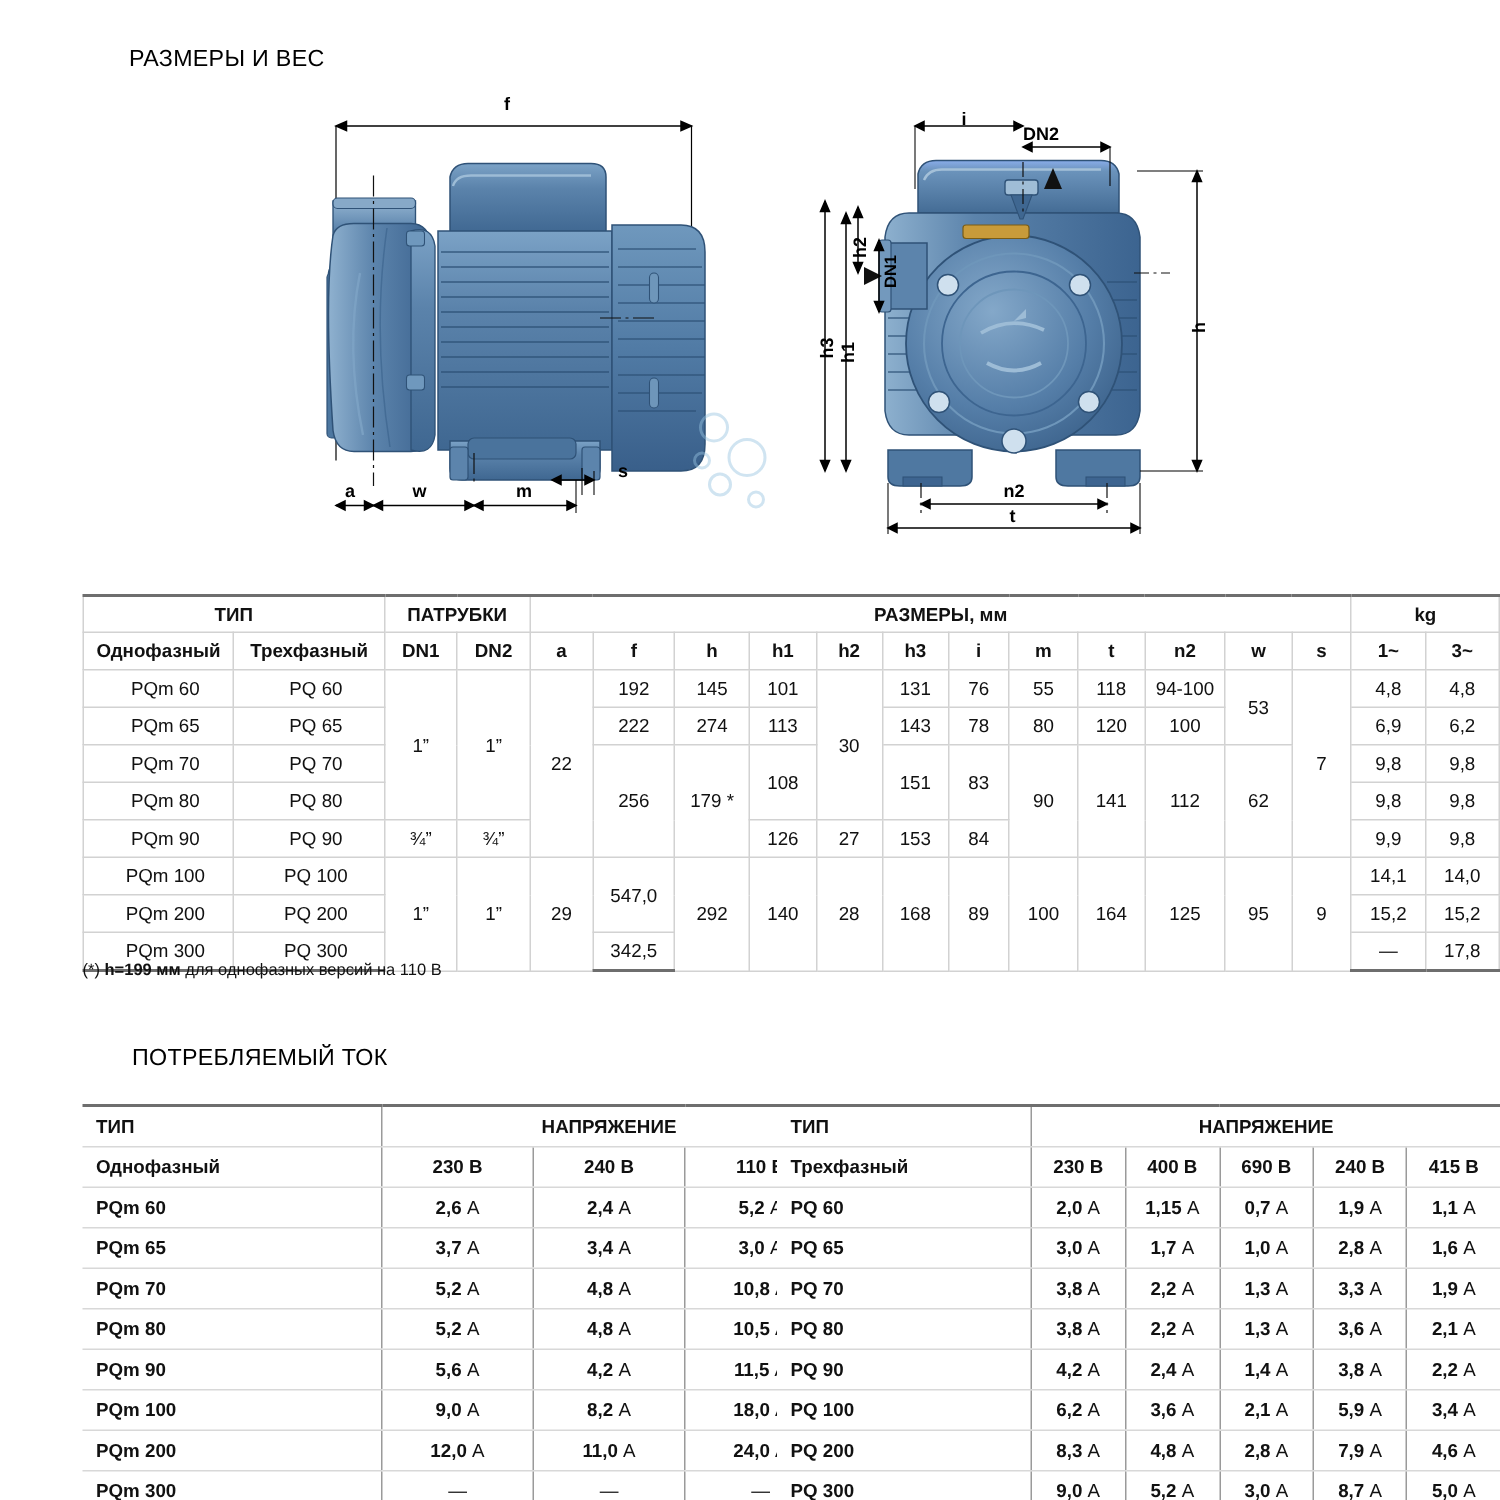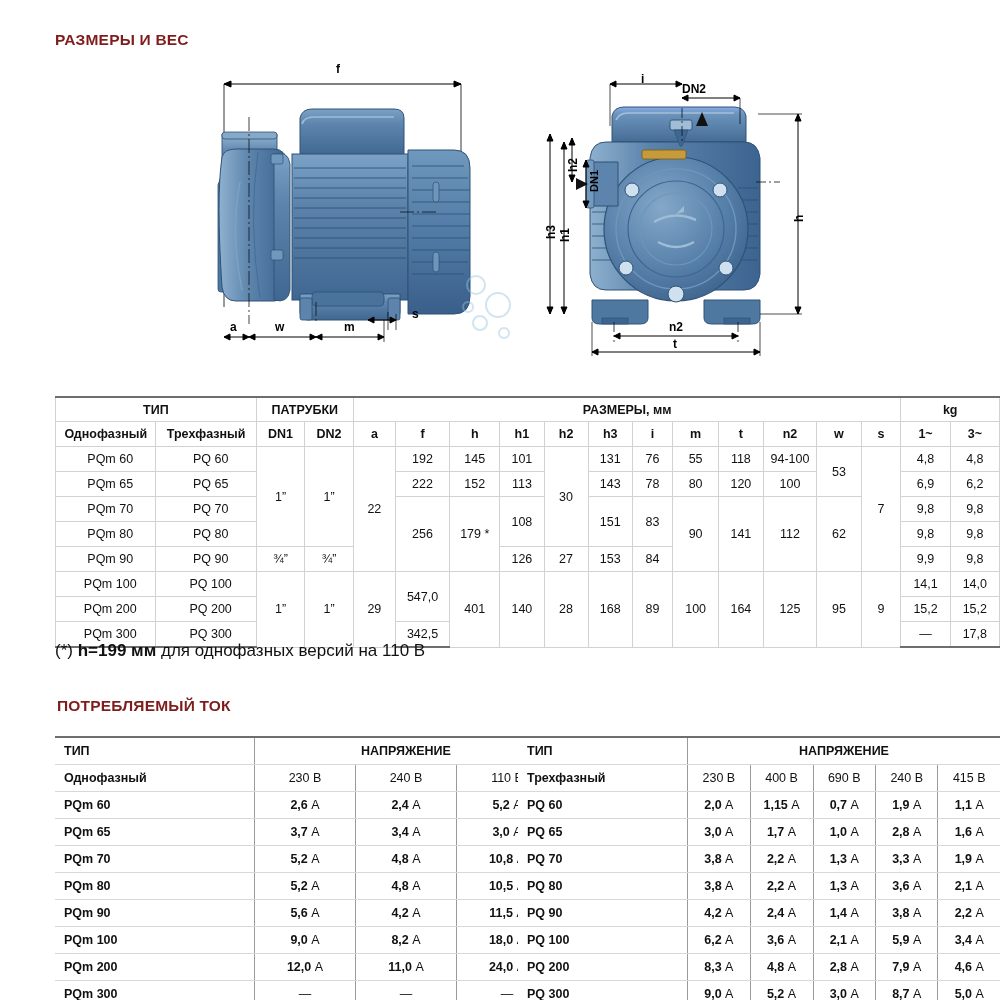--- a/index.html
+++ b/index.html
@@ -19,23 +19,24 @@
     position: relative;
     width: 1000px;
     height: 1000px;
     box-sizing: border-box;
   }
 
   
   .section-title {
     position: absolute;
     font-size: 15.5px;
-    font-weight: bold;
-    color: #7f1d1d;
+    font-weight: normal;
+    color: #000000;
     letter-spacing: 0.2px;
+    margin-left: 31px;
   }
   #title-dimensions { left: 55px; top: 31px; }
   #title-current    { left: 57px; top: 697px; }
 
   
   .drawings {
     position: absolute;
     left: 0; top: 62px;
     width: 1000px; height: 315px;
   }
@@ -104,21 +105,21 @@
     left: 55px; top: 396px;
   }
   #table-dimensions td { height: 24px; }
   #table-dimensions .hdr-top td { height: 23px; }
   #table-dimensions .hdr-sub td { height: 24px; }
 
   
   #footnote {
     position: absolute;
     left: 55px; top: 641px;
-    font-size: 17px;
+    font-size: 11px;
     color: #111;
   }
   #footnote .b { font-weight: bold; }
 
   
   table.ct {
     border-collapse: collapse;
     position: absolute;
     font-size: 12.5px;
     background: #fff;
@@ -127,21 +128,21 @@
     border: 1px solid #d8d8d8;
     border-left: none; border-right: none;
     padding: 0 6px;
     height: 26px;
     text-align: center;
     vertical-align: middle;
   }
   table.ct td.sep-l { border-left: 1px solid #9a9a9a; }
   table.ct td.name  { text-align: left; font-weight: bold; padding-left: 9px; }
   table.ct .hdr td  { font-weight: bold; }
-  table.ct .hdr2 td { font-weight: normal; }
+  table.ct .hdr2 td { font-weight: bold; }
   table.ct .hdr2 td.name { font-weight: bold; }
   table.ct .val { font-weight: bold; }
   table.ct .val .unit { font-weight: normal; }
 
   #table-current-single { left: 55px; top: 736px; }
   #table-current-three  { left: 518px; top: 736px; }
 </style>
 </head>
 <body>
 
@@ -471,21 +472,21 @@
       <td rowspan="2">53</td>
       <td rowspan="5">7</td>
       <td class="b">4,8</td>
       <td class="b">4,8</td>
     </tr>
 
     <tr>
       <td class="lft b">PQm 65</td>
       <td class="lft b">PQ 65</td>
       <td>222</td>
-      <td>152</td>
+      <td>274</td>
       <td>113</td>
       <td>143</td>
       <td>78</td>
       <td>80</td>
       <td>120</td>
       <td>100</td>
       <td class="b">6,9</td>
       <td class="b">6,2</td>
     </tr>
 
@@ -525,21 +526,21 @@
       <td class="b">9,8</td>
     </tr>
 
     <tr>
       <td class="lft b">PQm 100</td>
       <td class="lft b">PQ 100</td>
       <td class="b" rowspan="3">1”</td>
       <td class="b" rowspan="3">1”</td>
       <td rowspan="3">29</td>
       <td rowspan="2">547,0</td>
-      <td rowspan="3">401</td>
+      <td rowspan="3">292</td>
       <td rowspan="3">140</td>
       <td rowspan="3">28</td>
       <td rowspan="3">168</td>
       <td rowspan="3">89</td>
       <td rowspan="3">100</td>
       <td rowspan="3">164</td>
       <td rowspan="3">125</td>
       <td rowspan="3">95</td>
       <td rowspan="3">9</td>
       <td class="b">14,1</td>

